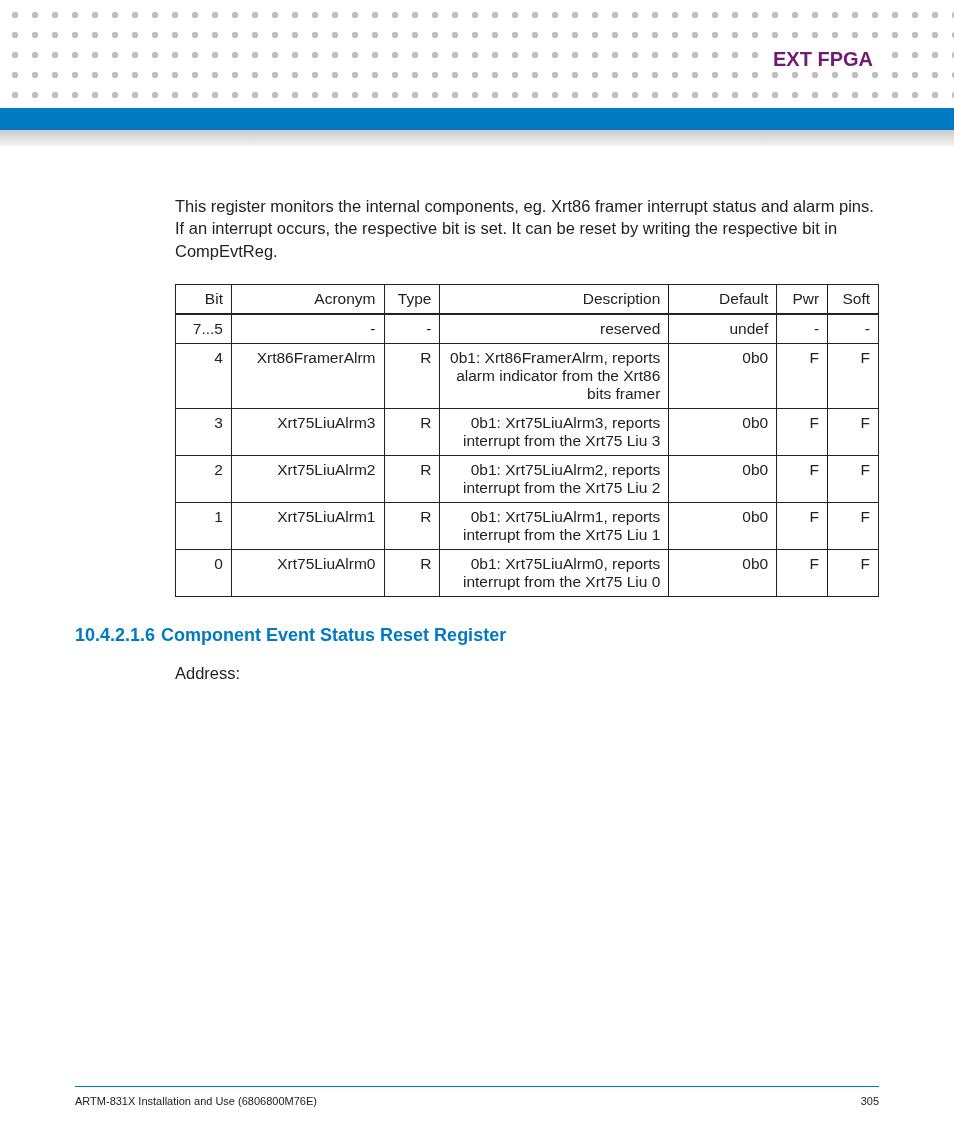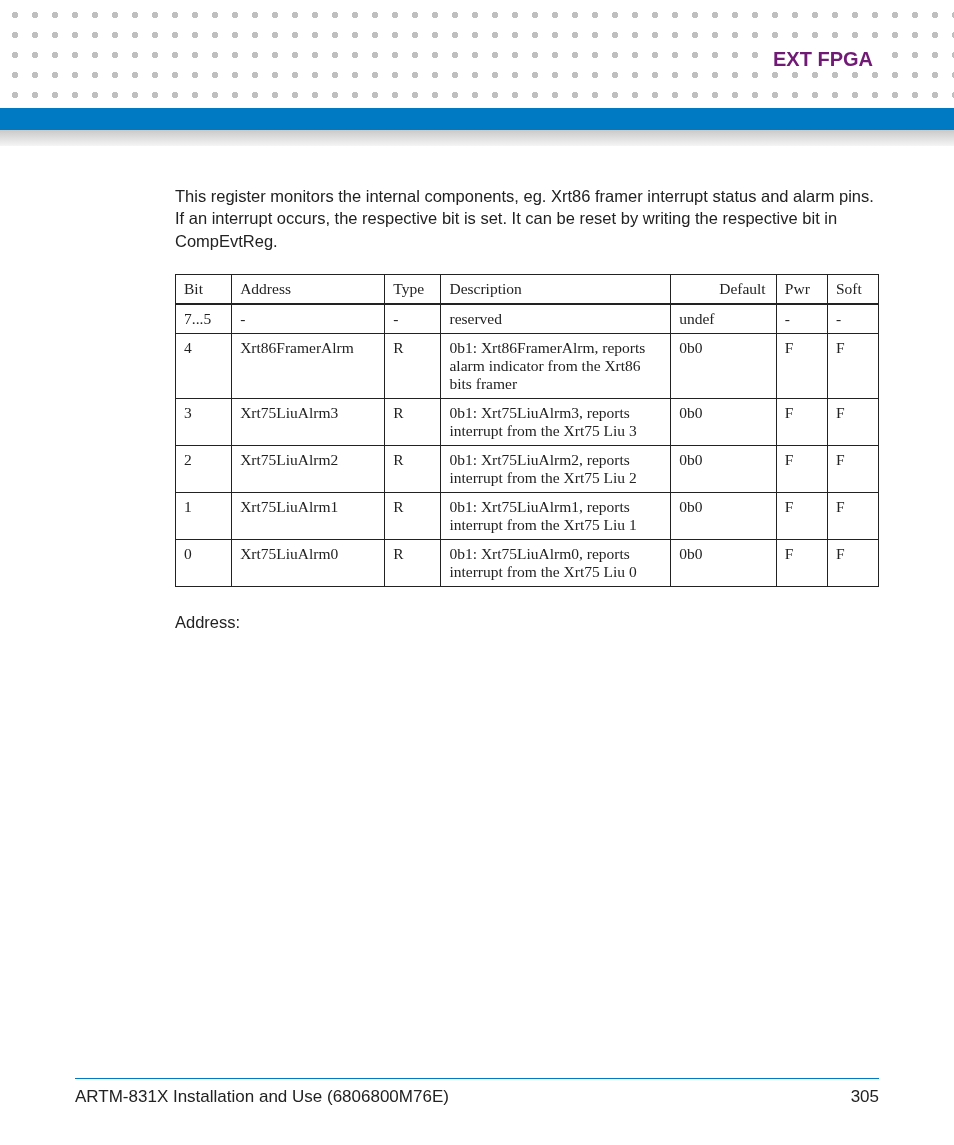--- a/index.html
+++ b/index.html
@@ -42,95 +42,94 @@
   .gray-bar {
     position: absolute;
     top: 130px;
     left: 0; right: 0;
     height: 16px;
     background: linear-gradient(to bottom, #c9c9c9, #f5f5f5);
     z-index: 2;
   }
   .content {
     position: absolute;
-    top: 185px;
+    top: 195px;
     left: 175px;
     right: 75px;
   }
   .intro {
     font-size: 16.5px;
     line-height: 1.35;
     color: #222;
     margin-bottom: 22px;
   }
   table {
     border-collapse: collapse;
     width: 100%;
     font-size: 15.5px;
   }
   th, td {
     border: 1px solid #222;
     padding: 5px 8px;
-    text-align: left;
+    text-align: right;
     vertical-align: top;
     font-weight: 400;
-    font-family: Liberation Serif, serif;
   }
   thead tr { border-bottom: 2.5px solid #222; }
   thead th { border-bottom: 2.5px solid #222; }
   .col-bit { width: 55px; }
   .col-acr { width: 150px; }
   .col-type { width: 55px; }
   .col-desc { width: 225px; }
   .col-def { width: 75px; padding-left: 48px; }
   .col-pwr { width: 50px; }
   .col-soft { width: 50px; }
   .section-heading {
     margin-top: 28px;
     margin-left: -100px;
     font-size: 18px;
     font-weight: 700;
     color: #007ac2;
   }
   .section-heading .num { margin-right: 6px; }
   .reg-details {
-    margin-top: 18px;
+    margin-top: 10px;
     font-size: 16.5px;
     line-height: 2.1;
     color: #222;
   }
   .footer {
     position: absolute;
     bottom: 38px;
     left: 75px;
     right: 75px;
     border-top: 1.5px solid #007ac2;
     padding-top: 8px;
     display: flex;
     justify-content: space-between;
-    font-size: 17px;
+    font-size: 11px;
     color: #222;
   }
 </style>
 </head>
 <body>
 
 <div class="dot-pattern"></div>
 <div class="header-title">EXT FPGA</div>
 <div class="blue-bar"></div>
 <div class="gray-bar"></div>
 
 <div class="content">
   <p class="intro">This register monitors the internal components, eg. Xrt86 framer interrupt status and alarm pins. If an interrupt occurs, the respective bit is set. It can be reset by writing the respective bit in CompEvtReg.</p>
 
   <table>
     <thead>
       <tr>
         <th class="col-bit">Bit</th>
-        <th class="col-acr">Address</th>
+        <th class="col-acr">Acronym</th>
         <th class="col-type">Type</th>
         <th class="col-desc">Description</th>
         <th class="col-def">Default</th>
         <th class="col-pwr">Pwr</th>
         <th class="col-soft">Soft</th>
       </tr>
     </thead>
     <tbody id="table-body">
         <tr>
           <td>7...5</td>
@@ -182,20 +181,23 @@
           <td>Xrt75LiuAlrm0</td>
           <td>R</td>
           <td>0b1: Xrt75LiuAlrm0, reports interrupt from the Xrt75 Liu 0</td>
           <td>0b0</td>
           <td>F</td>
           <td>F</td>
         </tr>
       </tbody>
   </table>
 
+  <h3 class="section-heading">
+    <span class="num">10.4.2.1.6</span><span>Component Event Status Reset Register</span>
+  </h3>
 
   <div class="reg-details">
     <div>Address:</div>
   </div>
 </div>
 
 <div class="footer">
   <span>ARTM-831X Installation and Use (6806800M76E)</span>
   <span>305</span>
 </div>

